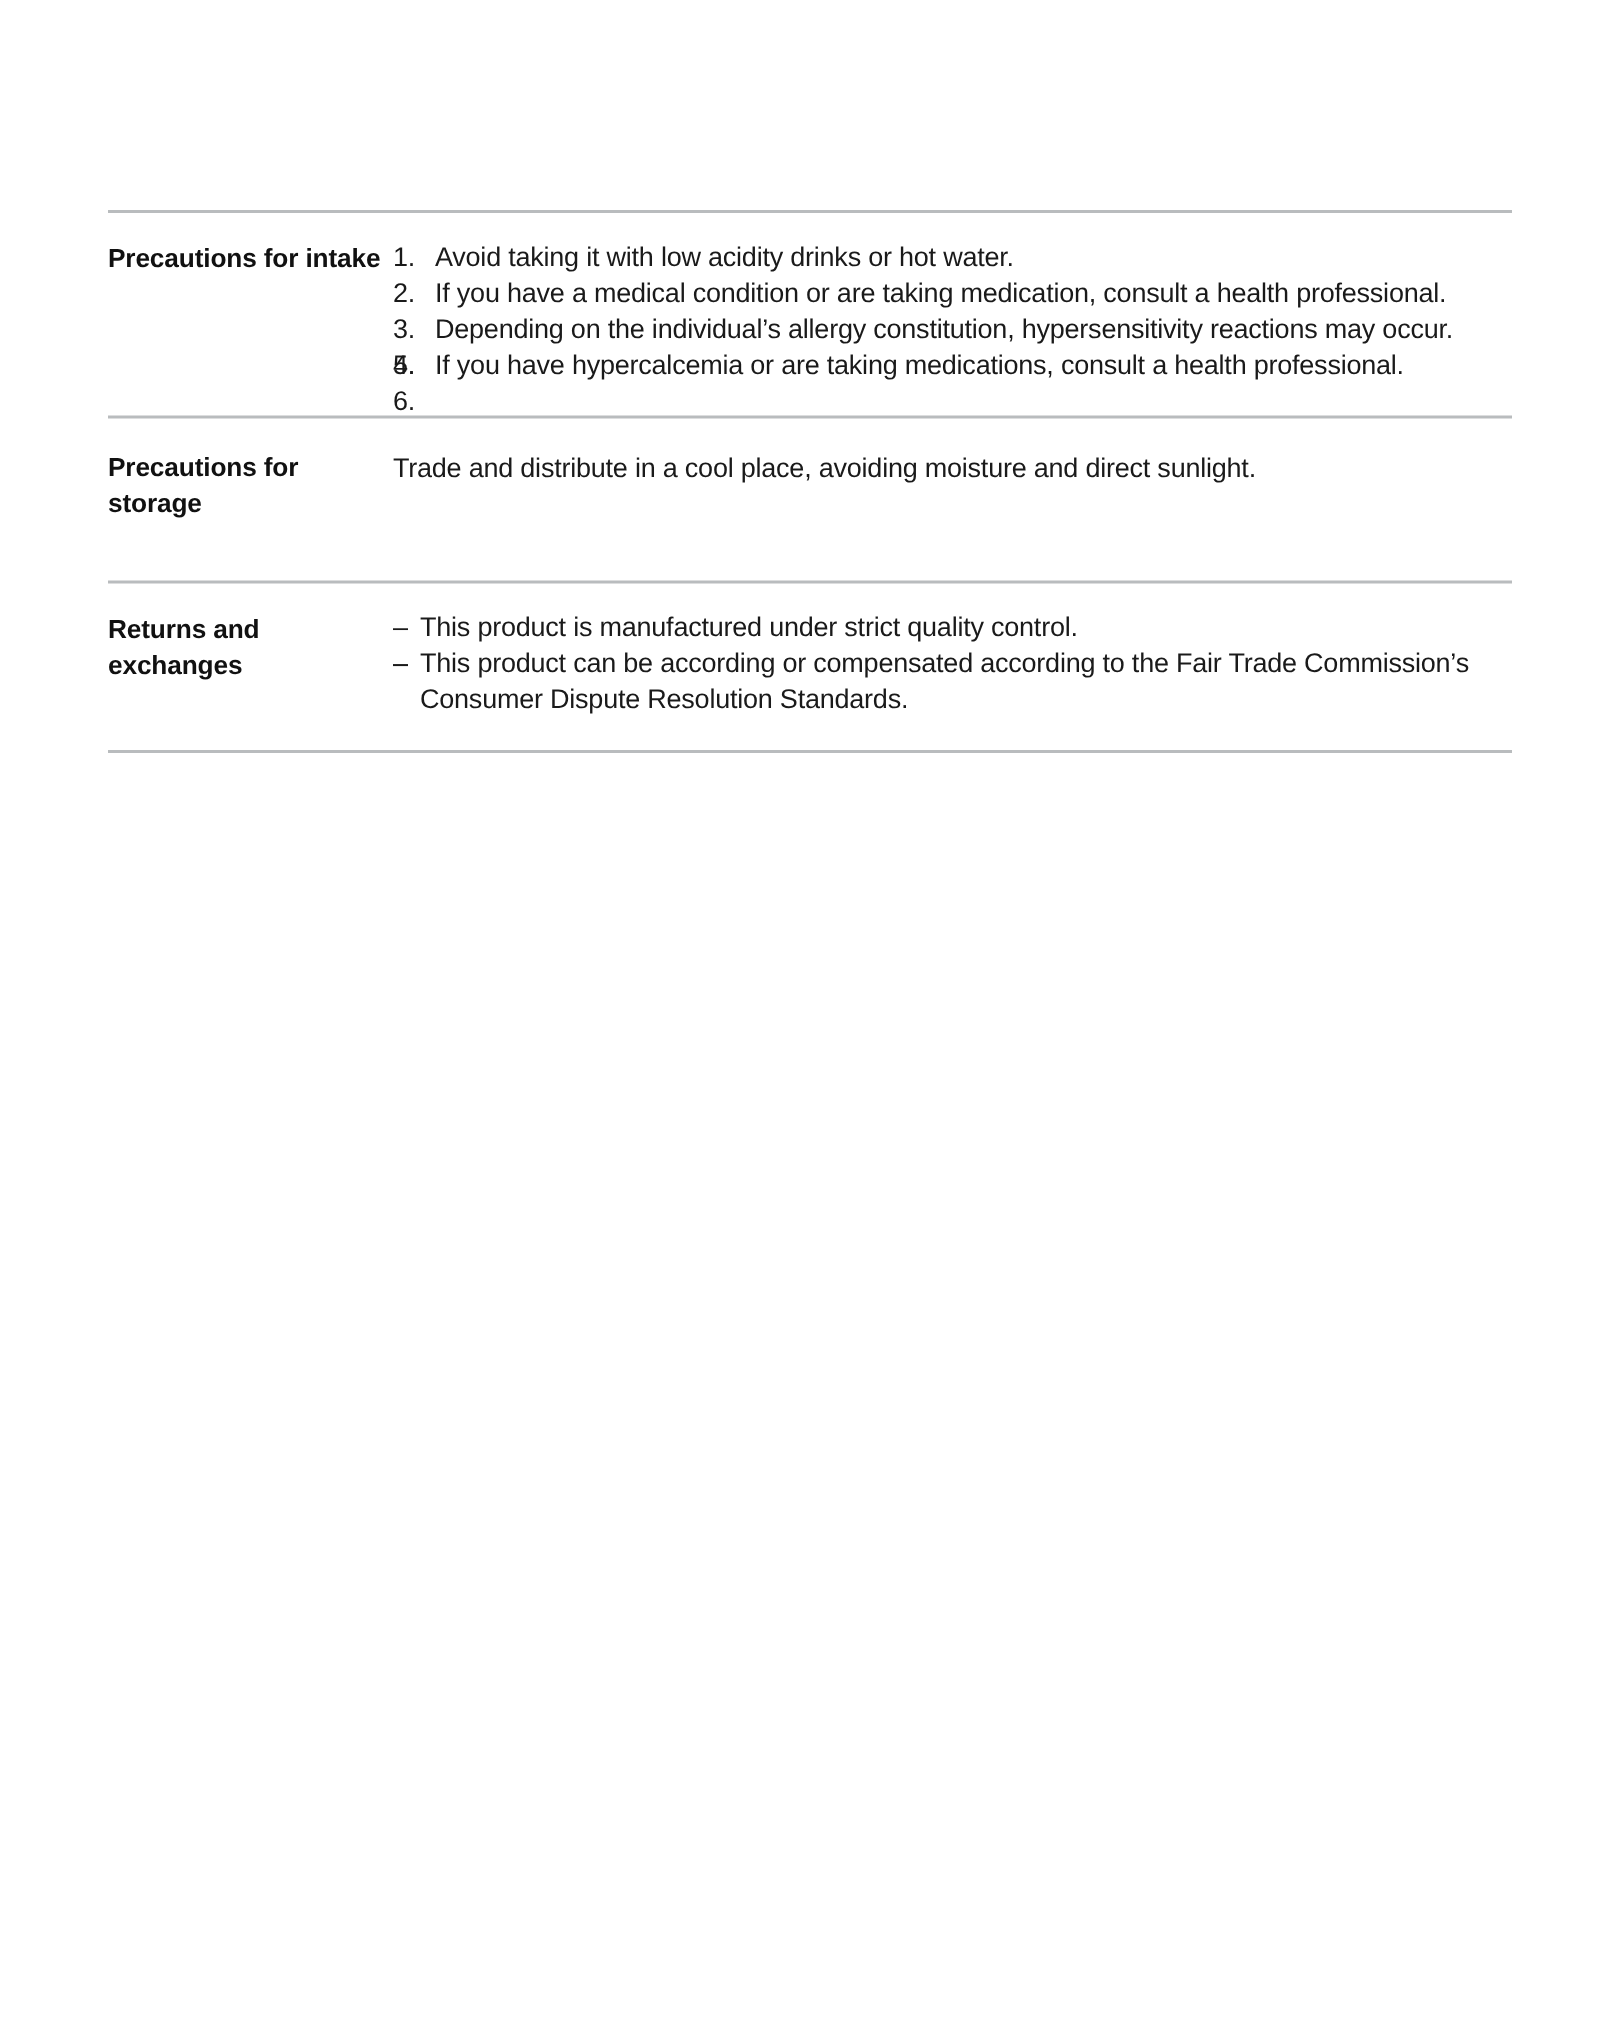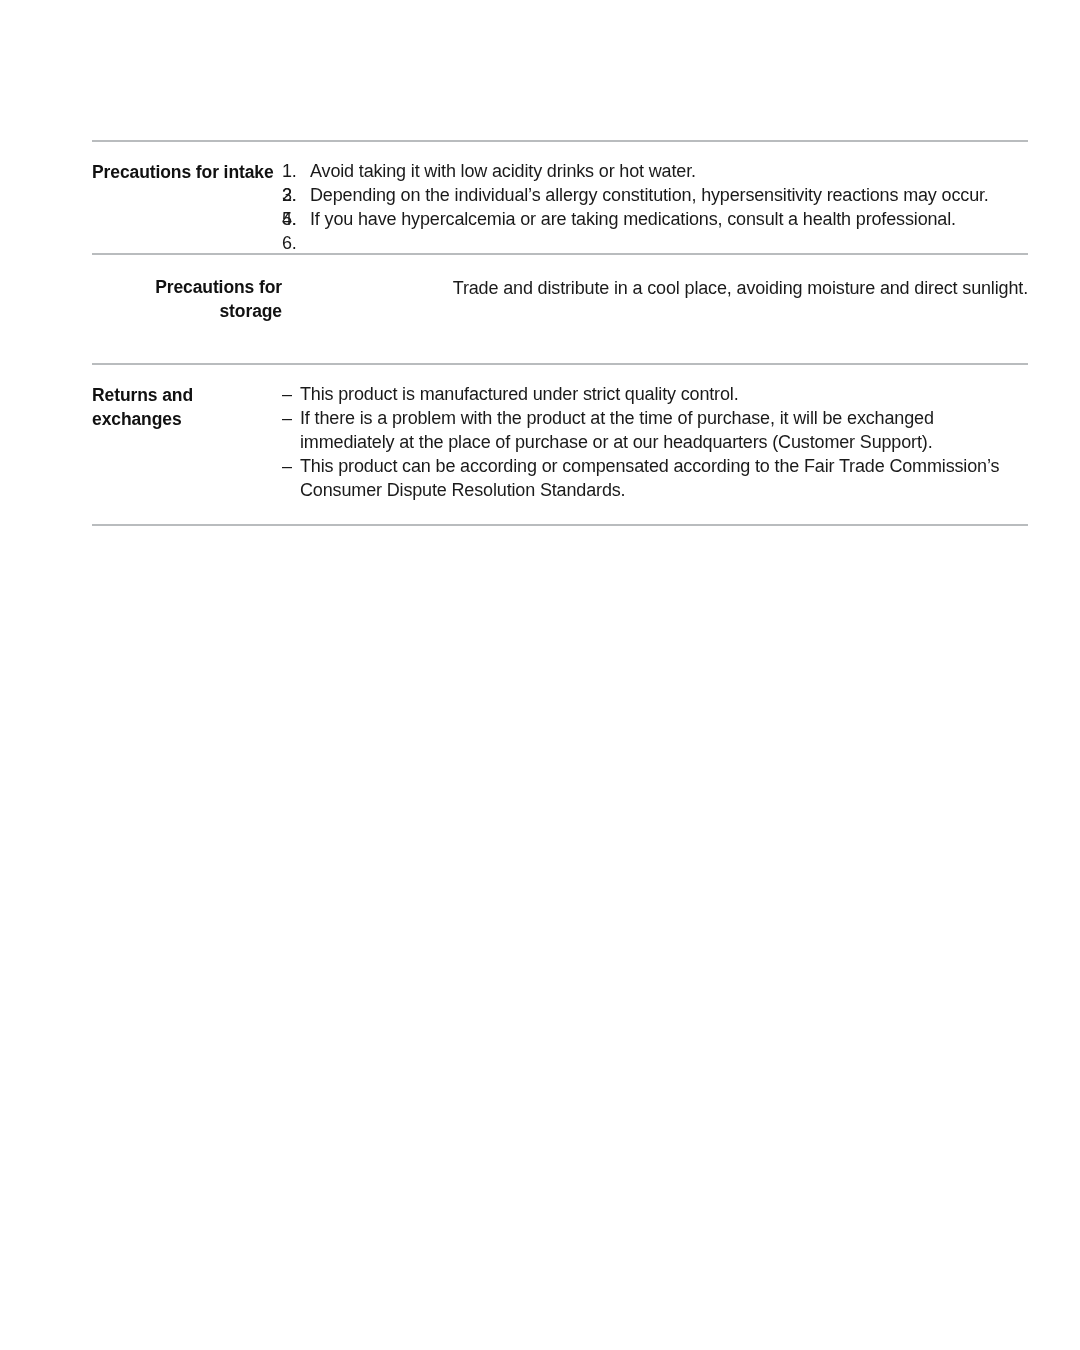--- a/index.html
+++ b/index.html
@@ -13,21 +13,20 @@
     font-family: "Liberation Sans", sans-serif;
     color: #1a1a1a;
     -webkit-font-smoothing: antialiased;
   }
 
   .page {
     position: relative;
     width: 930px;
     height: 1350px;
     box-sizing: border-box;
-    margin-left: 20px;
   }
 
   .spec-table {
     position: absolute;
     left: 72px;
     top: 140px;
     width: 936px;
   }
 
   .rule {
@@ -101,21 +100,20 @@
     top: 0;
   }
 
   .plain-text {
     padding-top: 2px;
   }
 
   .row-storage {
     padding-top: 19px;
     padding-bottom: 40px;
-    text-align: right;
   }
 
   .row-returns {
     padding-top: 17px;
     padding-bottom: 22px;
   }
 </style>
 </head>
 <body>
 
@@ -128,20 +126,21 @@
     <div class="spec-row">
       <div class="spec-label">Precautions for intake</div>
       <div class="spec-content">
         <ol class="num-list">
           <li>
             <span class="marker">1.</span>
             <span>Avoid taking it with low acidity drinks or hot water.</span>
           </li>
           <li>
             <span class="marker">2.</span>
+            <span>If you have a medical condition or are taking medication, consult a health professional.</span>
           </li>
           <li>
             <span class="marker">3.</span>
             <span>Depending on the individual’s allergy constitution, hypersensitivity reactions may occur.</span>
           </li>
           <li>
             <span class="marker">4.</span>
           </li>
           <li>
             <span class="marker">5.</span>
@@ -168,21 +167,20 @@
     <div class="spec-row row-returns">
       <div class="spec-label">Returns and exchanges</div>
       <div class="spec-content">
         <ul class="dash-list">
           <li>
             <span class="marker">–</span>
             <span>This product is manufactured under strict quality control.</span>
           </li>
           <li>
             <span class="marker">–</span>
-            <span>If there is a problem with the product at the time of purchase, it will be exchanged immediately at the place of purchase or at our headquarters (Customer Support).</span>
           </li>
           <li>
             <span class="marker">–</span>
             <span>This product can be according or compensated according to the Fair Trade Commission’s Consumer Dispute Resolution Standards.</span>
           </li>
         </ul>
       </div>
     </div>
 
     <div class="rule"></div>

